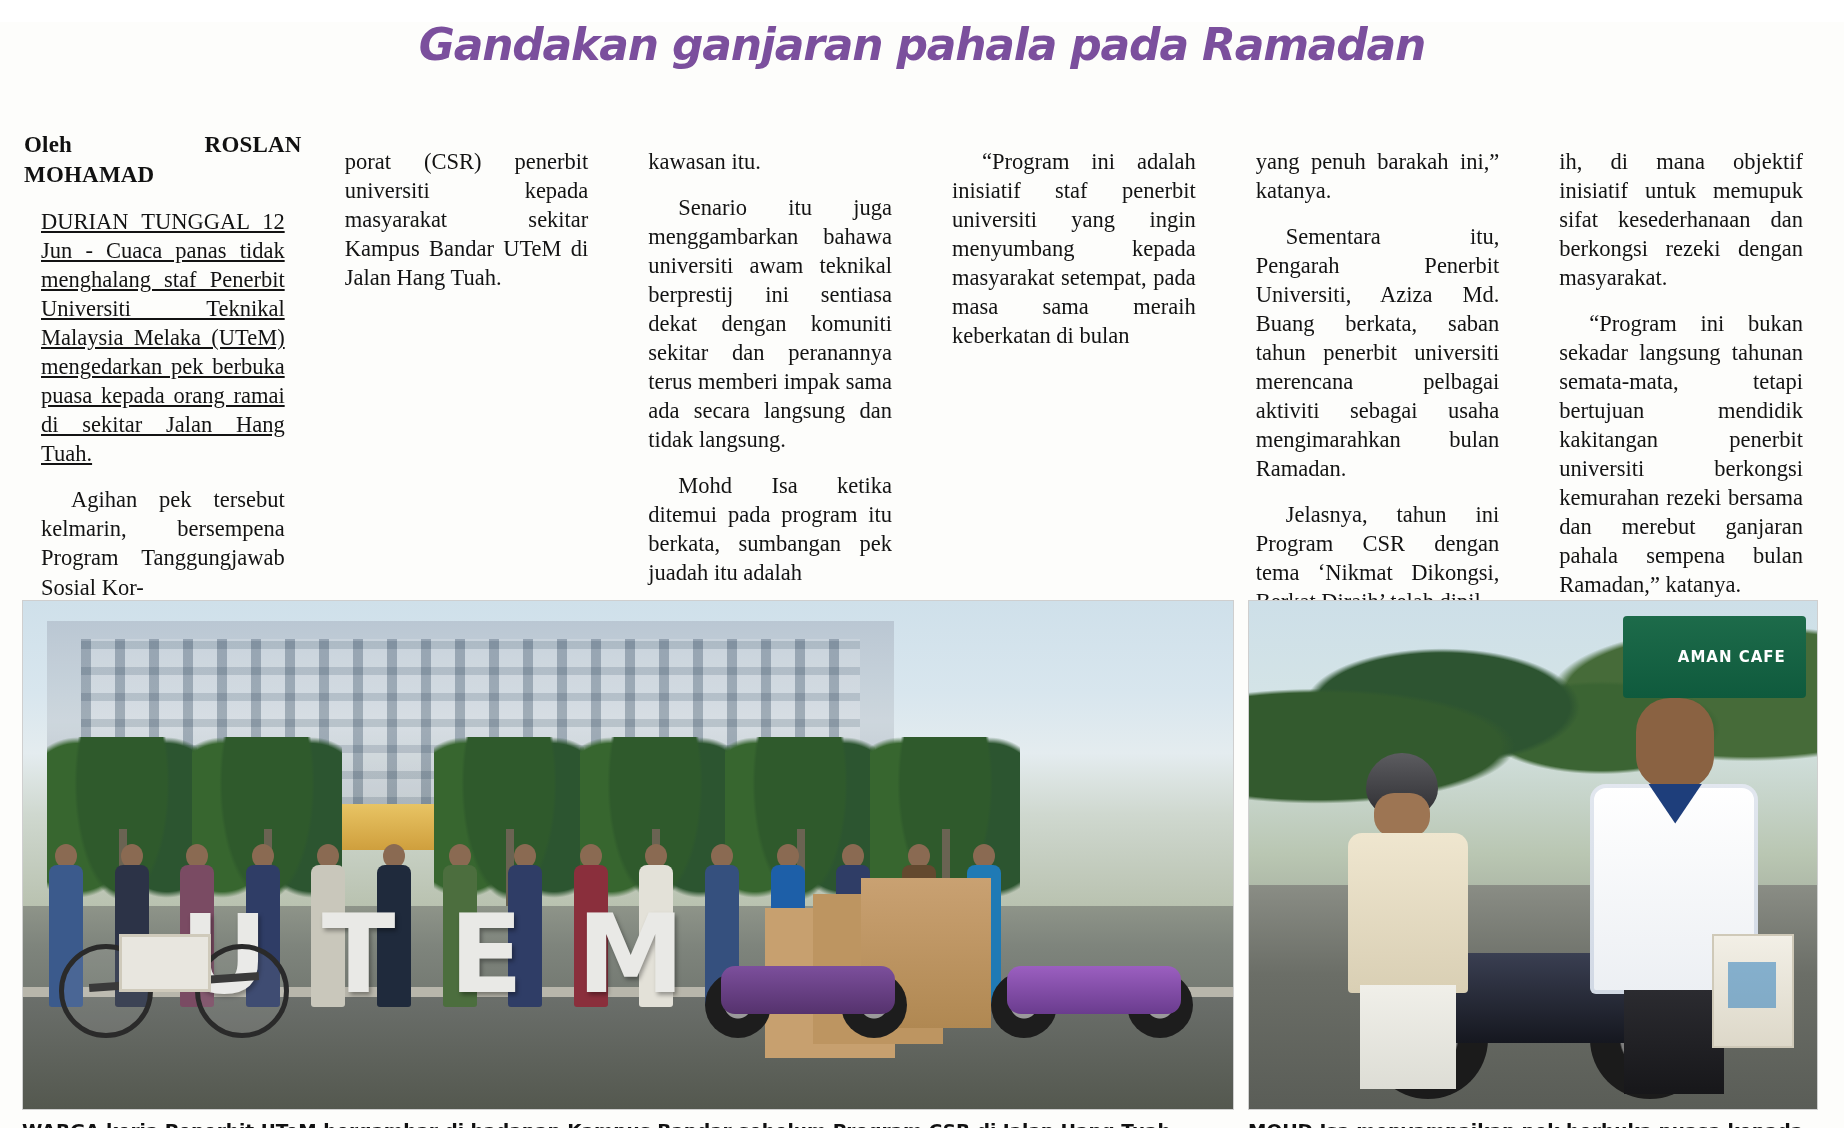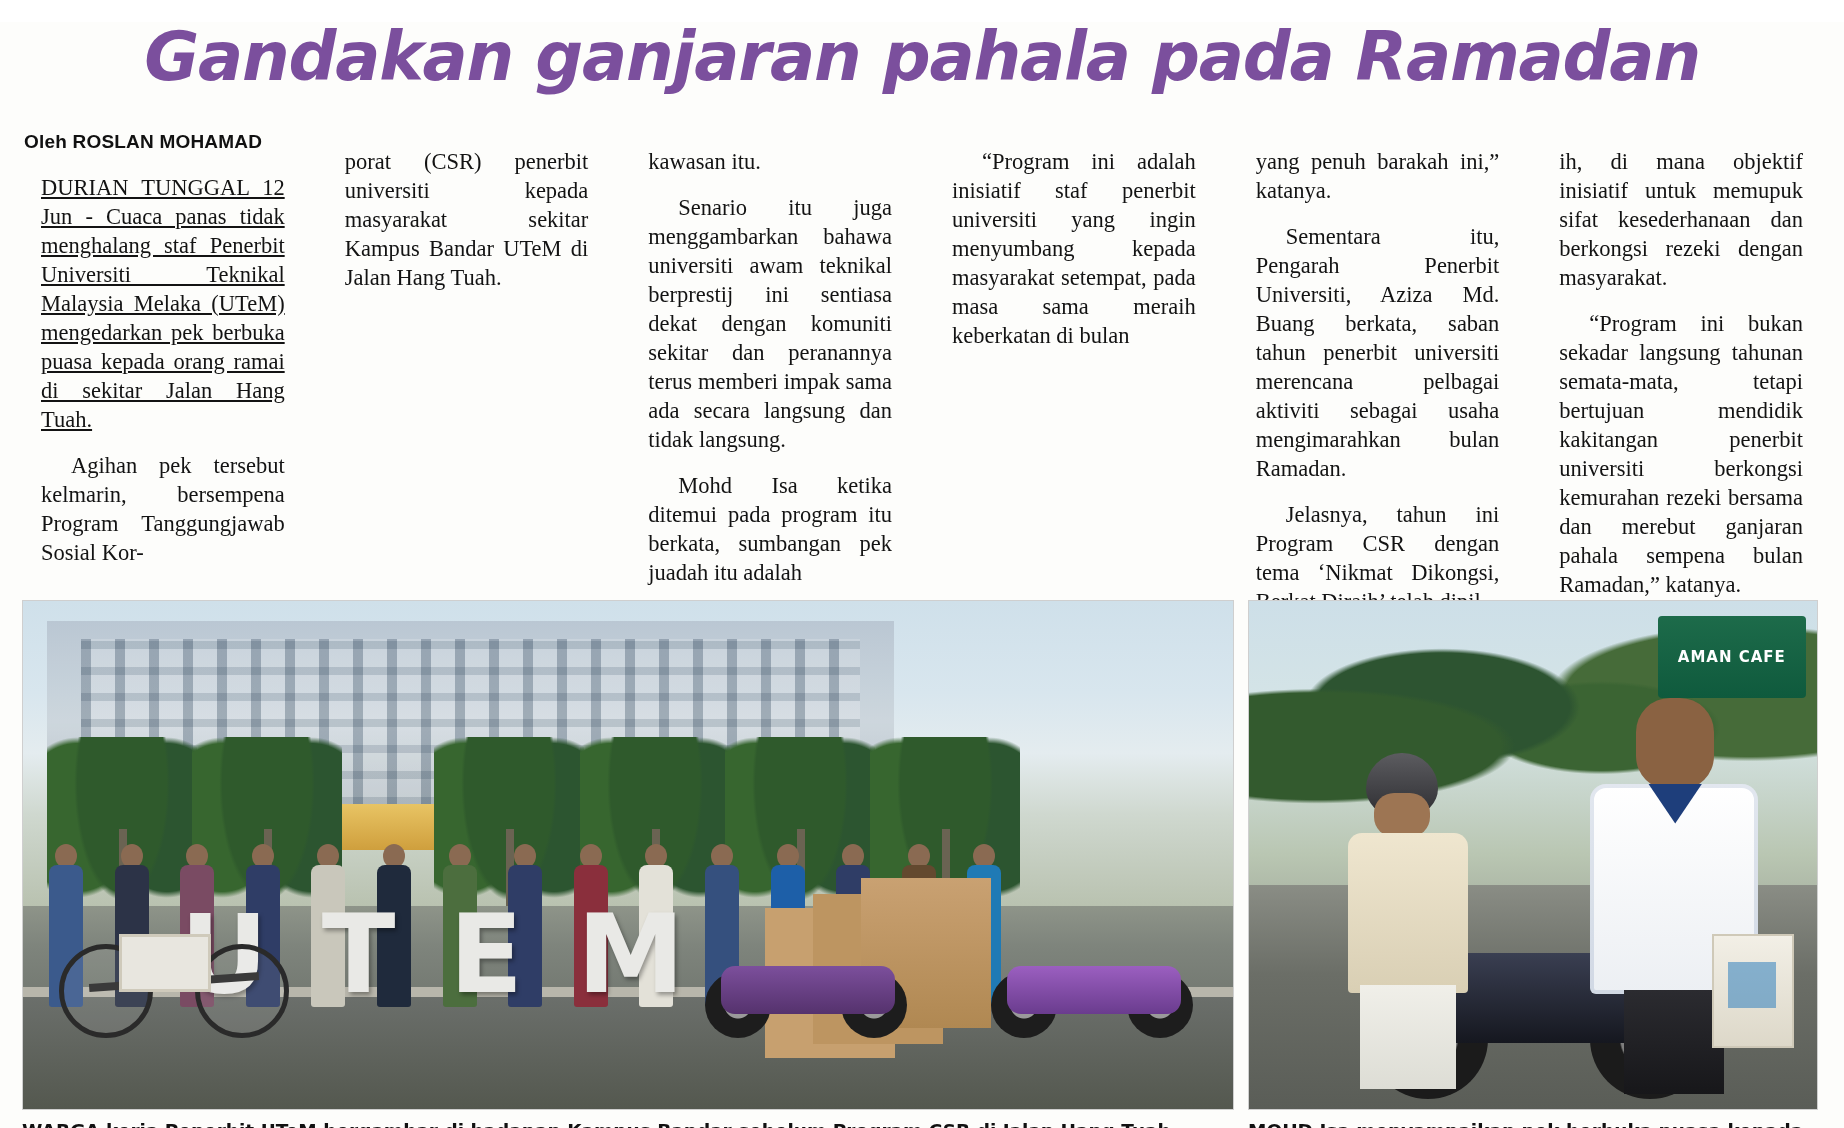--- a/index.html
+++ b/index.html
@@ -22,33 +22,33 @@
     padding: 0;
     box-sizing: border-box;
   }
 
   
   .headline {
     font-family: "DejaVu Sans", sans-serif;
     font-weight: bold;
     font-style: italic;
     color: #7b4f9d;
-    font-size: 67px;
+    font-size: 44px;
     line-height: 1.05;
     letter-spacing: -1.2px;
     text-align: center;
     margin: 22px 40px 10px 40px;
     white-space: nowrap;
   }
 
   
   .byline {
-    font-family: Liberation Sans, sans-serif;
+    font-family: Liberation Serif, serif;
     font-weight: bold;
-    font-size: 19px;
+    font-size: 23px;
     letter-spacing: 0.2px;
     color: #111;
     margin: 0 0 18px 0;
   }
 
   
   .cols {
     position: absolute;
     top: 108px;
     left: 24px;
@@ -330,20 +330,21 @@
     background: linear-gradient(#1d6b4a, #0f5a3d);
     border-radius: 4px;
     color: #ffffff;
     font-family: "DejaVu Sans", sans-serif;
     font-weight: bold;
     font-size: 15px;
     display: flex;
     align-items: center;
     justify-content: center;
     letter-spacing: 1px;
+    padding-left: 35px;
   }
   .r-road {
     position: absolute;
     left: 0; right: 0; bottom: 0;
     height: 44%;
     background: linear-gradient(#8a8d85, #6b6e67 40%, #5a5d57);
   }
   .r-man-left {
     position: absolute;
     left: 16%;

